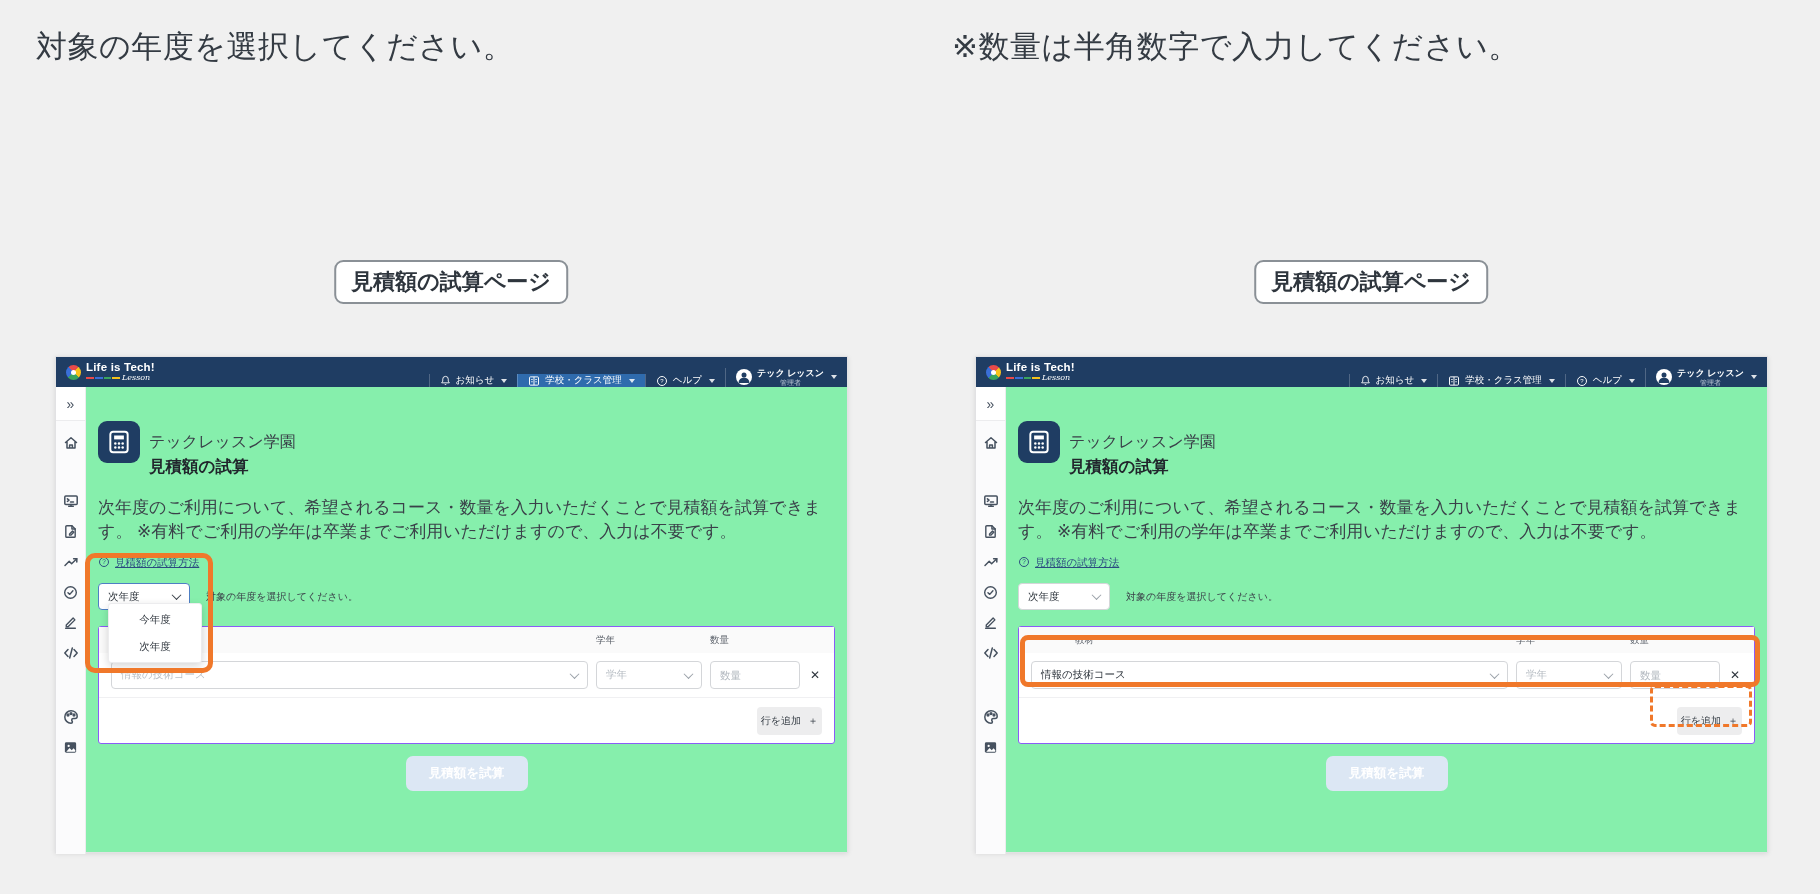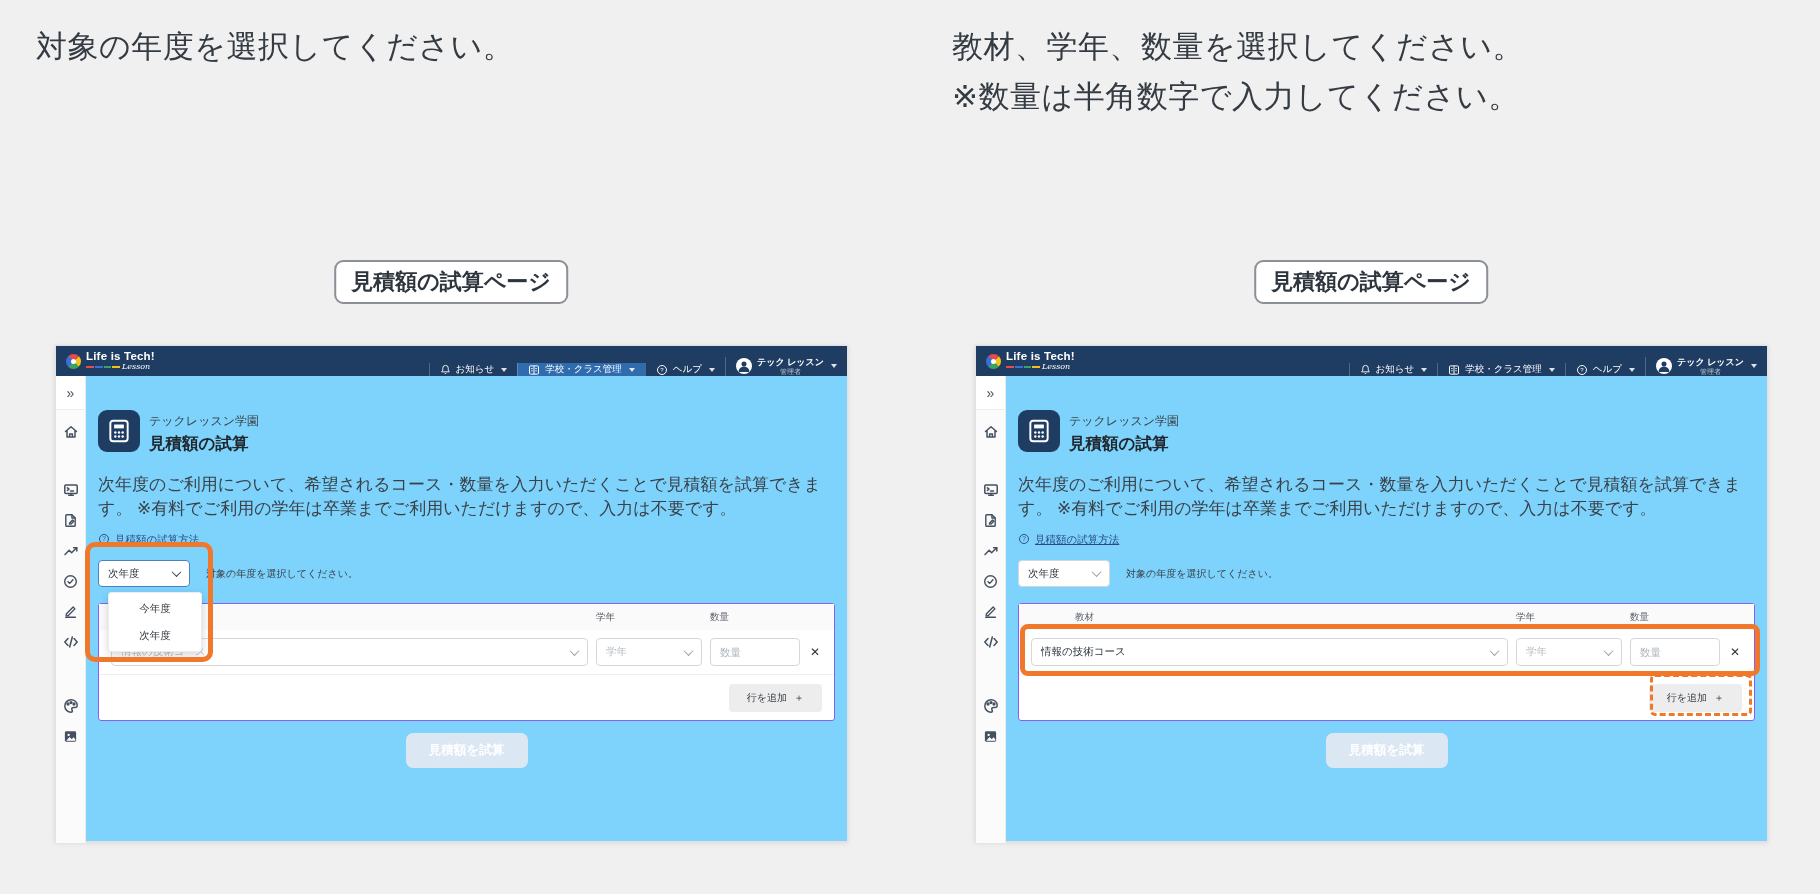--- a/index.html
+++ b/index.html
@@ -12,21 +12,21 @@
   .instr { position:absolute; font-size:31px; line-height:50px; color:#343b43; letter-spacing:.5px; }
   .instr--left { left:36px; top:22px; width:620px; }
   .instr--right { left:952px; top:22px; width:792px; }
   
   .badge { position:absolute; top:260px; transform:translateX(-50%);
     background:#fff; border:2px solid #8a9096; border-radius:9px;
     padding:5px 15px; font-size:22px; font-weight:bold; color:#2e353d; }
   .badge--left { left:451px; }
   .badge--right { left:1371px; }
   
-  .shot { position:absolute; top:345px; width:793px; height:497px; background:#7dd3fc;
+  .shot { position:absolute; top:356px; width:793px; height:497px; background:#86efac;
     border:1px solid #e2e2e4; box-shadow:0 1px 5px rgba(0,0,0,.10); }
   .shot--left { left:55px; }
   .shot--right { left:975px; }
   
   .nav { height:30px; background:#1f3d63; display:flex; align-items:stretch; padding-left:10px; }
   .logo { display:flex; align-items:center; gap:5px; }
   .pinwheel { width:15px; height:15px; border-radius:50%; position:relative;
     background:conic-gradient(from -45deg,#e84a4a 0 90deg,#f5c21c 90deg 180deg,#3aa45e 180deg 270deg,#3a6fd8 270deg); }
   .pinwheel::after { content:""; position:absolute; left:5px; top:5px; width:5px; height:5px;
     border-radius:50%; background:#fff; }
@@ -57,21 +57,21 @@
     align-items:center; justify-content:center; font-size:14px; color:#46515f; cursor:pointer; }
   .side-icons { display:flex; flex-direction:column; align-items:center; padding-top:14px; }
   .sic { display:flex; cursor:pointer; }
   .sic svg { stroke:#46515f; fill:none; stroke-width:1.5; stroke-linecap:round; stroke-linejoin:round; }
   .mb-big { margin-bottom:42px; } .mb { margin-bottom:15px; } .mb-huge { margin-bottom:48px; }
   
   .main { flex:1; padding:34px 12px 0 12px; position:relative; }
   .phead { display:flex; gap:9px; }
   .picon { width:42px; height:42px; border-radius:9px; background:#1f3d63; display:flex;
     align-items:center; justify-content:center; flex:none; }
-  .porg { font-size:12px; color:#3a4149; margin-top:3px; }
+  .porg { font-size:16px; color:#3a4149; margin-top:11px; }
   .ptitle { font-size:16.5px; font-weight:bold; color:#21262c; margin-top:3px; }
   .pdesc { margin-top:18px; font-size:17px; line-height:24px; color:#3a4149; width:737px; }
   .plink { margin-top:12px; display:flex; align-items:center; gap:5px; font-size:10.5px; color:#2b4b80; }
   .plink a { color:#2b4b80; text-decoration:underline; cursor:pointer; }
   .yrow { margin-top:13px; display:flex; align-items:center; height:27px; }
   .ysel { width:92px; height:27px; border:1px solid #d4d6d9; border-radius:4px; background:#fff;
     display:flex; align-items:center; padding:0 9px; font-size:10.5px; color:#2e353d; cursor:pointer; }
   .shot--left .ysel { border-color:#4e7fc4; }
   .chev { width:7px; height:7px; border-right:1.6px solid #9aa1a8; border-bottom:1.6px solid #9aa1a8;
     transform:rotate(45deg) translate(-1px,-1px); margin-left:auto; }
@@ -87,41 +87,40 @@
     align-items:center; padding:0 9px; font-size:10.5px; cursor:pointer; }
   .fsel--mat { flex:1; color:#2e353d; }
   .shot--left .fsel--mat { color:#b9bfc6; }
   .fsel--grade { width:106px; color:#b3b9c0; }
   .qty { width:90px; height:28px; border:1px solid #d4d6d9; border-radius:4px; padding:0 9px;
     font-size:10.5px; color:#2e353d; font-family:inherit; }
   .qty::placeholder { color:#b3b9c0; }
   .xbtn { width:14px; text-align:center; font-size:12px; font-weight:bold; color:#2e353d; cursor:pointer; }
   .tfoot { border-top:1px solid #f0f0f2; height:46px; display:flex; align-items:center;
     justify-content:flex-end; padding:0 12px; }
-  .add-row { background:#ededee; border:none; border-radius:4px; height:28px; padding:0 18px;
+  .add-row { background:#ededee; border:none; border-radius:4px; height:28px; padding:0 4px;
     font-size:10px; color:#3a4149; display:flex; align-items:center; gap:7px; cursor:pointer;
     font-family:inherit; }
   .submit { display:block; margin:12px auto 0; width:122px; height:35px; background:#dce7f4;
     color:#fff; font-weight:bold; font-size:12.5px; border:none; border-radius:7px;
     font-family:inherit; cursor:default; }
   
   .ydrop { position:absolute; left:52px; top:246px; width:94px; background:#fff; border:1px solid #ececee;
     border-radius:3px; box-shadow:0 3px 9px rgba(0,0,0,.16); padding:2px 0; z-index:5;text-align:center; }
   .yopt { height:27px; line-height:27px; padding:0 12px; font-size:10.5px; color:#2e353d; cursor:pointer; }
   .ann { position:absolute; border:5px solid #f0782a; border-radius:10px; z-index:6; pointer-events:none; }
   .ann-year { left:29px; top:196px; width:128px; height:120px; }
   .ann-row { left:44px; top:278px; width:740px; height:52px; border-radius:8px; }
   .ann-add { left:674px; top:328px; width:102px; height:42px; border-width:3px; border-style:dashed; border-radius:5px; }
 </style>
 </head>
 <body>
 
 <div class="instr instr--left">対象の年度を選択してください。</div>
 <div class="instr instr--right">
-  <div>教材、学年、数量を選択してください。</div>
   <div>※数量は半角数字で入力してください。</div>
 </div>
 
 <div class="badge badge--left">見積額の試算ページ</div>
 <div class="badge badge--right">見積額の試算ページ</div>
 
 <div class="shot shot--left">
   <div class="nav">
     <div class="logo">
       <span class="pinwheel"></span>

